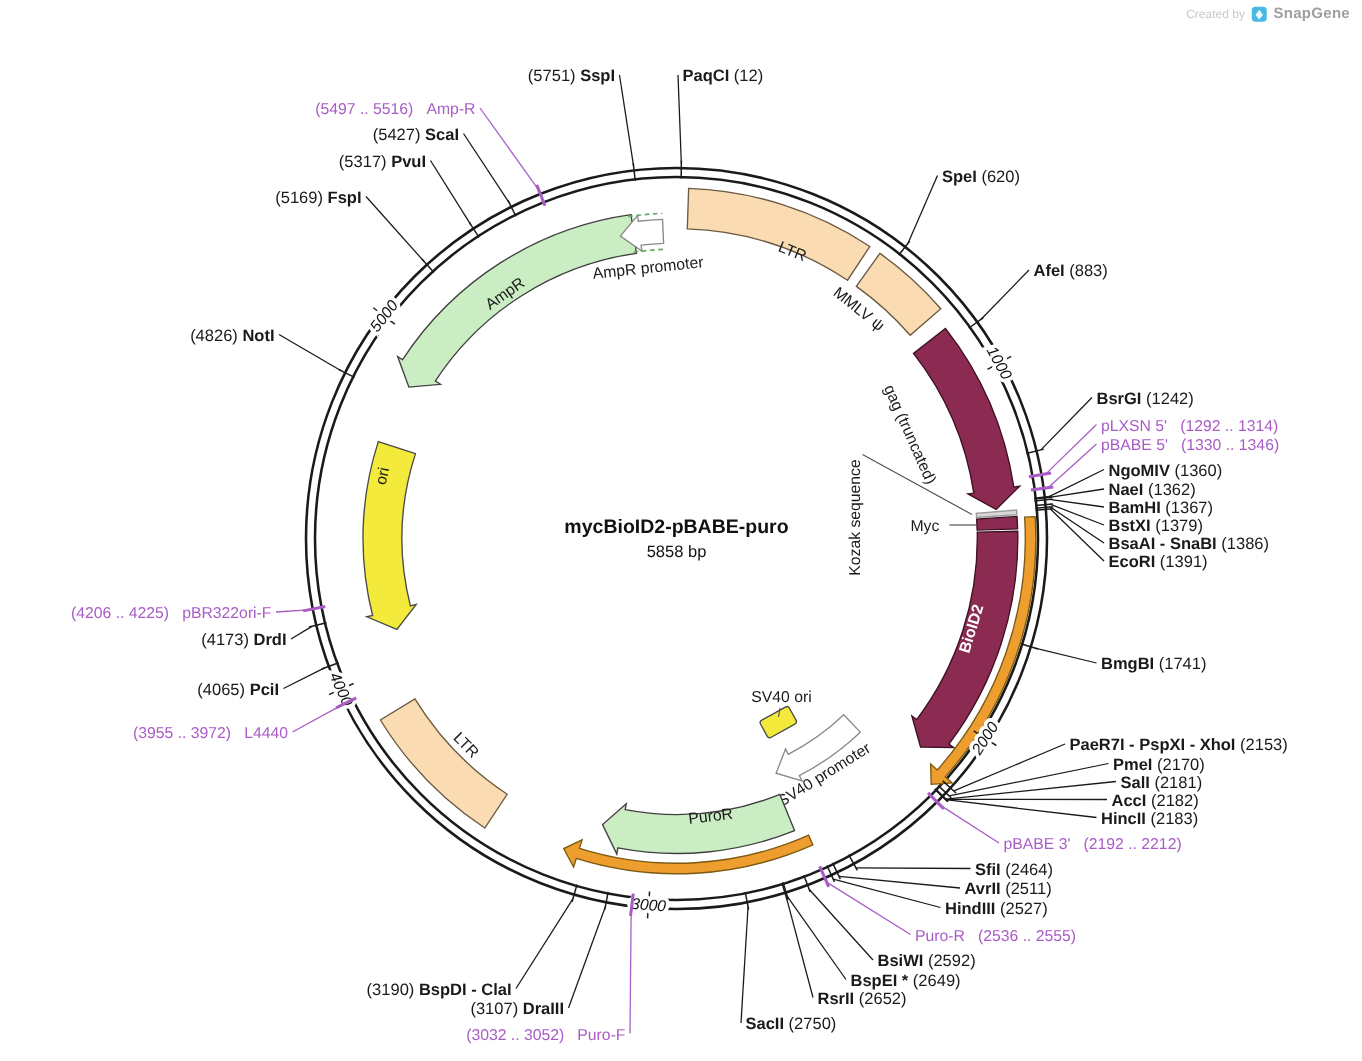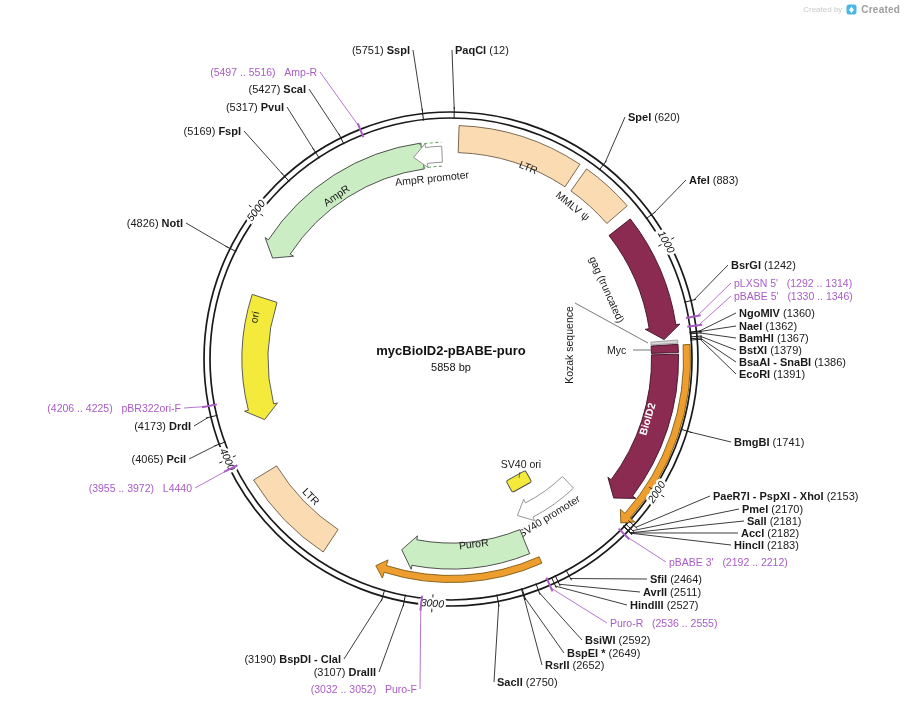--- a/index.html
+++ b/index.html
@@ -20,21 +20,21 @@
 </head>
 <body>
 
 <div class="stage">
   <div class="watermark">
     <span class="wm-created">Created by</span>
     <svg width="11" height="11" viewBox="0 0 11 11">
       <rect x="0.5" y="0.5" width="10" height="10" rx="2.5" fill="#49b8e5"></rect>
       <path d="M3 6 L5.5 2.5 L8 6 L5.5 9 Z" fill="#ffffff" opacity="0.9"></path>
     </svg>
-    <span class="wm-brand">Created</span>
+    <span class="wm-brand">SnapGene</span>
   </div>
 
   <svg id="map" width="908" height="707" viewBox="0 0 908 707">
     <g id="g-ring">
         <circle cx="451" cy="359" r="247" fill="none" stroke="#1a1a1a" stroke-width="1.7"></circle>
         <circle cx="451" cy="359" r="241" fill="none" stroke="#1a1a1a" stroke-width="1.7"></circle>
       </g>
     <g id="g-features">
         <g>
           <path d="M 459.1 125.6 A 233.5 233.5 0 0 1 579.9 164.3 L 565.0 186.8 A 206.5 206.5 0 0 0 458.2 152.6 Z" fill="#FBDCB2" stroke="#6b5a43" stroke-width="0.9"></path>

